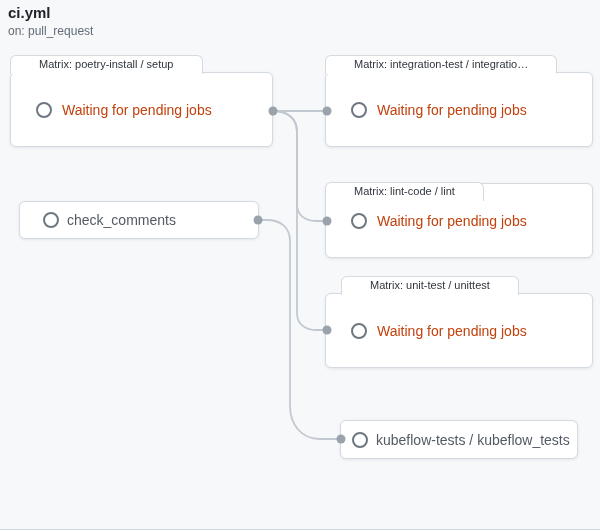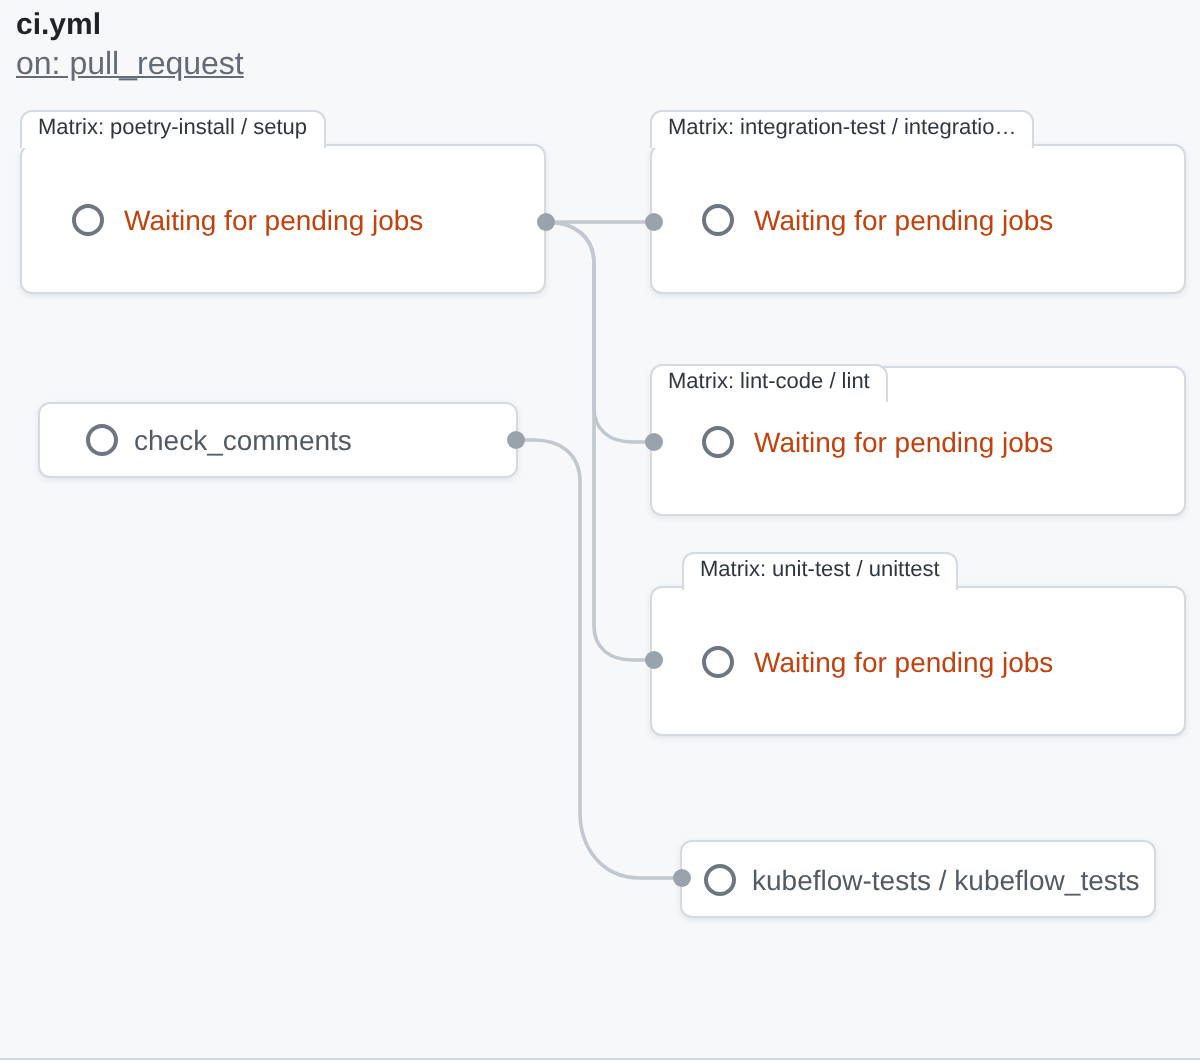--- a/index.html
+++ b/index.html
@@ -15,21 +15,21 @@
     background: #f6f8fa;
     border-bottom: 1px solid #d0d7de;
   }
   
   .hdr-title {
     position: absolute; left: 8px; top: 4px;
     font-size: 15px; font-weight: bold; color: #1f2328;
   }
   .hdr-sub {
     position: absolute; left: 8px; top: 24px;
-    font-size: 16px; color: #636c76; text-decoration: underline;
+    font-size: 12px; color: #636c76;
   }
   
   .node { position: absolute; }
   .node .box {
     position: absolute;
     background: #ffffff;
     border: 1px solid #d4dae0;
     border-radius: 6px;
     box-shadow: 0 1px 3px rgba(110,119,129,0.14);
     display: flex; align-items: center;
@@ -37,21 +37,21 @@
     cursor: pointer;
   }
   .node .tab {
     position: absolute;
     background: #ffffff;
     border: 1px solid #d4dae0;
     border-bottom: none;
     border-radius: 6px 6px 0 0;
     font-size: 11px; color: #30363d;
     line-height: 17px; height: 18px;
-    padding: 0 8px;
+    padding: 0 28px;
     white-space: nowrap;
     z-index: 2;
     box-sizing: content-box;
   }
   .status-circle {
     flex: 0 0 auto;
     width: 12px; height: 12px;
     border: 2px solid #6e7781;
     border-radius: 50%;
     background: transparent;

